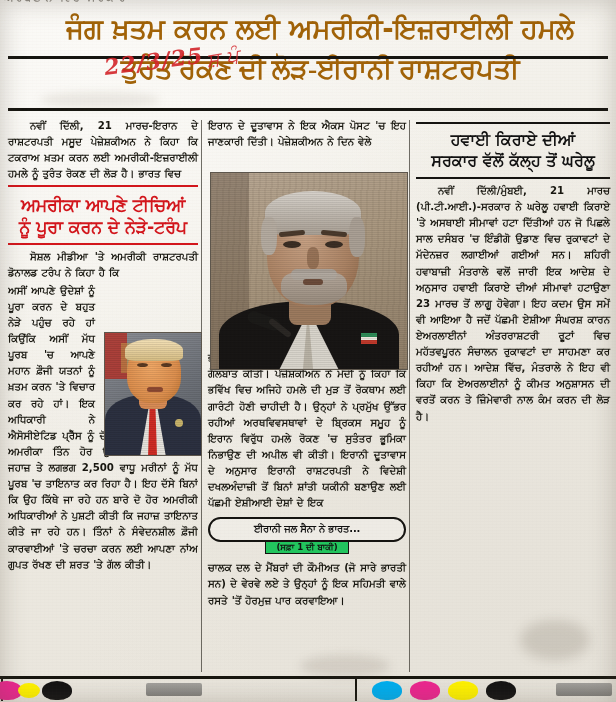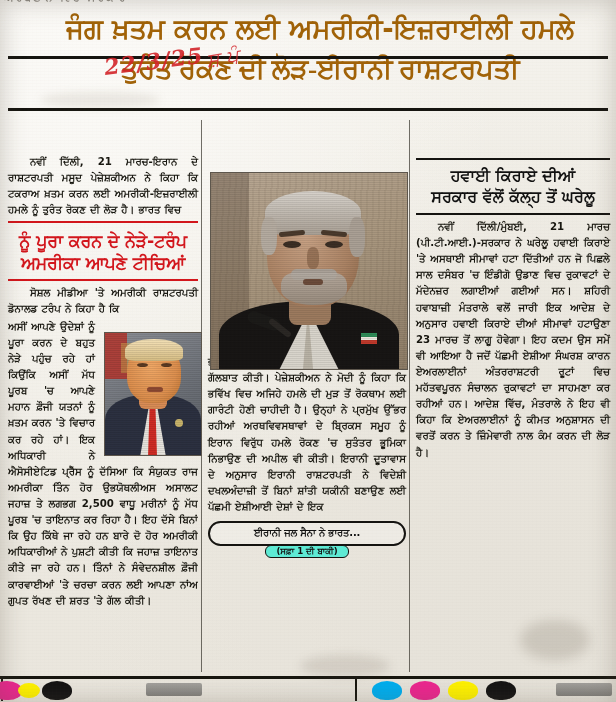--- a/index.html
+++ b/index.html
@@ -67,21 +67,21 @@
     letter-spacing:1px;white-space:nowrap;
   }
   .handwrite2{
     position:absolute;left:206px;top:46px;
     color:#d4252a;font-size:20px;
     font-family:"DejaVu Serif",serif;font-style:italic;
     transform:rotate(-9deg);opacity:.85;white-space:nowrap;
   }
 
   
-  .col{position:absolute;top:118px;margin-top:36px;}
+  .col{position:absolute;top:118px;}
   #col1{left:8px;width:190px;}
   #col2{left:208px;width:198px;}
   #col3{left:416px;width:194px;}
 
   .vdiv{position:absolute;width:1.4px;background:#3a372f;opacity:.72;}
   #vdiv1{left:201px;top:120px;height:552px;}
   #vdiv2{left:409px;top:120px;height:552px;}
 
   .body{
     font-size:10.2px;line-height:1.58;
@@ -118,23 +118,23 @@
   .ph-el{position:absolute;}
 
   
   .jumpbox{
     border:2px solid #141310;border-radius:16px;
     padding:4px 6px 5px;text-align:center;margin:6px 0 2px;
     background:rgba(255,255,255,.25);
   }
   .jumpbox .jt{font-size:10px;font-weight:700;color:#111;letter-spacing:-.2px;}
   .jumpsub{
-    border:1.6px solid #141310;border-radius:6px;
+    border:1.6px solid #141310;border-radius:0;
     display:inline-block;padding:0px 10px;margin-top:3px;
-    font-size:8.6px;font-weight:700;color:#111;background:#5eead4;
+    font-size:8.6px;font-weight:700;color:#111;background:#22c55e;
   }
   .jumpsub-wrap{text-align:center;margin-top:-9px;position:relative;z-index:2;}
 
   
   .floatbox{float:right;width:98px;height:126px;margin:2px 0 3px 5px;}
 
   
   .botrule{position:absolute;left:0;top:676px;width:616px;height:2.5px;background:#17160f;}
   .regmarks{position:absolute;left:0;top:679px;width:616px;height:23px;}
   .reg{position:absolute;top:2px;width:30px;height:19px;border-radius:50% 50% 45% 45%;}
@@ -170,43 +170,45 @@
   <div class="handwrite2">ਸ਼ ਪੰ</div>
 
   <div class="vdiv" id="vdiv1"></div>
   <div class="vdiv" id="vdiv2"></div>
 
   <div class="col" id="col1">
     <div class="body indent">ਨਵੀਂ ਦਿੱਲੀ, 21 ਮਾਰਚ-ਇਰਾਨ ਦੇ ਰਾਸ਼ਟਰਪਤੀ ਮਸੂਦ ਪੇਜ਼ੇਸ਼ਕੀਅਨ ਨੇ ਕਿਹਾ ਕਿ ਟਕਰਾਅ ਖ਼ਤਮ ਕਰਨ ਲਈ ਅਮਰੀਕੀ-ਇਜ਼ਰਾਈਲੀ ਹਮਲੇ ਨੂੰ ਤੁਰੰਤ ਰੋਕਣ ਦੀ ਲੋੜ ਹੈ। ਭਾਰਤ ਵਿਚ</div>
 
     <div class="redrule"></div>
     <div class="redhead">
+      <div>ਅਮਰੀਕਾ ਆਪਣੇ ਟੀਚਿਆਂ</div>
       <div>ਨੂੰ ਪੂਰਾ ਕਰਨ ਦੇ ਨੇੜੇ-ਟਰੰਪ</div>
-      <div>ਅਮਰੀਕਾ ਆਪਣੇ ਟੀਚਿਆਂ</div>
     </div>
     <div class="redrule"></div>
 
     <div class="body indent" style="margin-top:4px;">ਸੋਸ਼ਲ ਮੀਡੀਆ 'ਤੇ ਅਮਰੀਕੀ ਰਾਸ਼ਟਰਪਤੀ ਡੋਨਾਲਡ ਟਰੰਪ ਨੇ ਕਿਹਾ ਹੈ ਕਿ</div>
     <div style="overflow:hidden;">
       <div class="floatbox"></div>
       <div class="body" style="margin-top:2px;">ਅਸੀਂ ਆਪਣੇ ਉਦੇਸ਼ਾਂ ਨੂੰ ਪੂਰਾ ਕਰਨ ਦੇ ਬਹੁਤ ਨੇੜੇ ਪਹੁੰਚ ਰਹੇ ਹਾਂ ਕਿਉਂਕਿ ਅਸੀਂ ਮੱਧ ਪੂਰਬ 'ਚ ਆਪਣੇ ਮਹਾਨ ਫ਼ੌਜੀ ਯਤਨਾਂ ਨੂੰ ਖ਼ਤਮ ਕਰਨ 'ਤੇ ਵਿਚਾਰ ਕਰ ਰਹੇ ਹਾਂ। ਇਕ ਅਧਿਕਾਰੀ ਨੇ ਐਸੋਸੀਏਟਿਡ ਪ੍ਰੈੱਸ ਨੂੰ ਦੱਸਿਆ ਕਿ ਸੰਯੁਕਤ ਰਾਜ ਅਮਰੀਕਾ ਤਿੰਨ ਹੋਰ ਉਭਯੋਥਲੀਅਸ ਅਸਾਲਟ ਜਹਾਜ਼ ਤੇ ਲਗਭਗ 2,500 ਵਾਧੂ ਮਰੀਨਾਂ ਨੂੰ ਮੱਧ ਪੂਰਬ 'ਚ ਤਾਇਨਾਤ ਕਰ ਰਿਹਾ ਹੈ। ਇਹ ਦੱਸੇ ਬਿਨਾਂ ਕਿ ਉਹ ਕਿੱਥੇ ਜਾ ਰਹੇ ਹਨ ਬਾਰੇ ਦੋ ਹੋਰ ਅਮਰੀਕੀ ਅਧਿਕਾਰੀਆਂ ਨੇ ਪੁਸ਼ਟੀ ਕੀਤੀ ਕਿ ਜਹਾਜ਼ ਤਾਇਨਾਤ ਕੀਤੇ ਜਾ ਰਹੇ ਹਨ। ਤਿੰਨਾਂ ਨੇ ਸੰਵੇਦਨਸ਼ੀਲ ਫ਼ੌਜੀ ਕਾਰਵਾਈਆਂ 'ਤੇ ਚਰਚਾ ਕਰਨ ਲਈ ਆਪਣਾ ਨਾਂਅ ਗੁਪਤ ਰੱਖਣ ਦੀ ਸ਼ਰਤ 'ਤੇ ਗੱਲ ਕੀਤੀ।</div>
     </div>
   </div>
 
   <div class="col" id="col2">
+    <div class="body">ਇਰਾਨ ਦੇ ਦੂਤਾਵਾਸ ਨੇ ਇਕ ਐਕਸ ਪੋਸਟ 'ਚ ਇਹ ਜਾਣਕਾਰੀ ਦਿੱਤੀ। ਪੇਜ਼ੇਸ਼ਕੀਅਨ ਨੇ ਦਿਨ ਵੇਲੇ</div>
     <div style="height:200px;"></div>
     <div class="body">ਭਾਰਤ ਦੇ ਪ੍ਰਧਾਨ ਮੰਤਰੀ ਨਰਿੰਦਰ ਮੋਦੀ ਨਾਲ ਫ਼ੋਨ 'ਤੇ ਗੱਲਬਾਤ ਕੀਤੀ। ਪੇਜ਼ੇਸ਼ਕੀਅਨ ਨੇ ਮੋਦੀ ਨੂੰ ਕਿਹਾ ਕਿ ਭਵਿੱਖ ਵਿਚ ਅਜਿਹੇ ਹਮਲੇ ਦੀ ਮੁੜ ਤੋਂ ਰੋਕਥਾਮ ਲਈ ਗਾਰੰਟੀ ਹੋਣੀ ਚਾਹੀਦੀ ਹੈ। ਉਨ੍ਹਾਂ ਨੇ ਪ੍ਰਮੁੱਖ ਉੱਭਰ ਰਹੀਆਂ ਅਰਥਵਿਵਸਥਾਵਾਂ ਦੇ ਬ੍ਰਿਕਸ ਸਮੂਹ ਨੂੰ ਇਰਾਨ ਵਿਰੁੱਧ ਹਮਲੇ ਰੋਕਣ 'ਚ ਸੁਤੰਤਰ ਭੂਮਿਕਾ ਨਿਭਾਉਣ ਦੀ ਅਪੀਲ ਵੀ ਕੀਤੀ। ਇਰਾਨੀ ਦੂਤਾਵਾਸ ਦੇ ਅਨੁਸਾਰ ਇਰਾਨੀ ਰਾਸ਼ਟਰਪਤੀ ਨੇ ਵਿਦੇਸ਼ੀ ਦਖਲਅੰਦਾਜ਼ੀ ਤੋਂ ਬਿਨਾਂ ਸ਼ਾਂਤੀ ਯਕੀਨੀ ਬਣਾਉਣ ਲਈ ਪੱਛਮੀ ਏਸ਼ੀਆਈ ਦੇਸ਼ਾਂ ਦੇ ਇਕ</div>
 
     <div class="jumpbox">
       <div class="jt">ਈਰਾਨੀ ਜਲ ਸੈਨਾ ਨੇ ਭਾਰਤ...</div>
     </div>
     <div class="jumpsub-wrap">
       <span class="jumpsub">(ਸਫ਼ਾ 1 ਦੀ ਬਾਕੀ)</span>
     </div>
 
+    <div class="body" style="margin-top:6px;">ਚਾਲਕ ਦਲ ਦੇ ਮੈਂਬਰਾਂ ਦੀ ਕੌਮੀਅਤ (ਜੋ ਸਾਰੇ ਭਾਰਤੀ ਸਨ) ਦੇ ਵੇਰਵੇ ਲਏ ਤੇ ਉਨ੍ਹਾਂ ਨੂੰ ਇਕ ਸਹਿਮਤੀ ਵਾਲੇ ਰਸਤੇ 'ਤੋਂ ਹੋਰਮੁਜ਼ ਪਾਰ ਕਰਵਾਇਆ।</div>
   </div>
 
   <div class="col" id="col3">
 
     <div class="blkrule"></div>
     <div class="subhead">
       <div>ਹਵਾਈ ਕਿਰਾਏ ਦੀਆਂ</div>
       <div>ਸਰਕਾਰ ਵੱਲੋਂ ਕੱਲ੍ਹ ਤੋਂ ਘਰੇਲੂ</div>
     </div>
     <div class="blkrule"></div>

